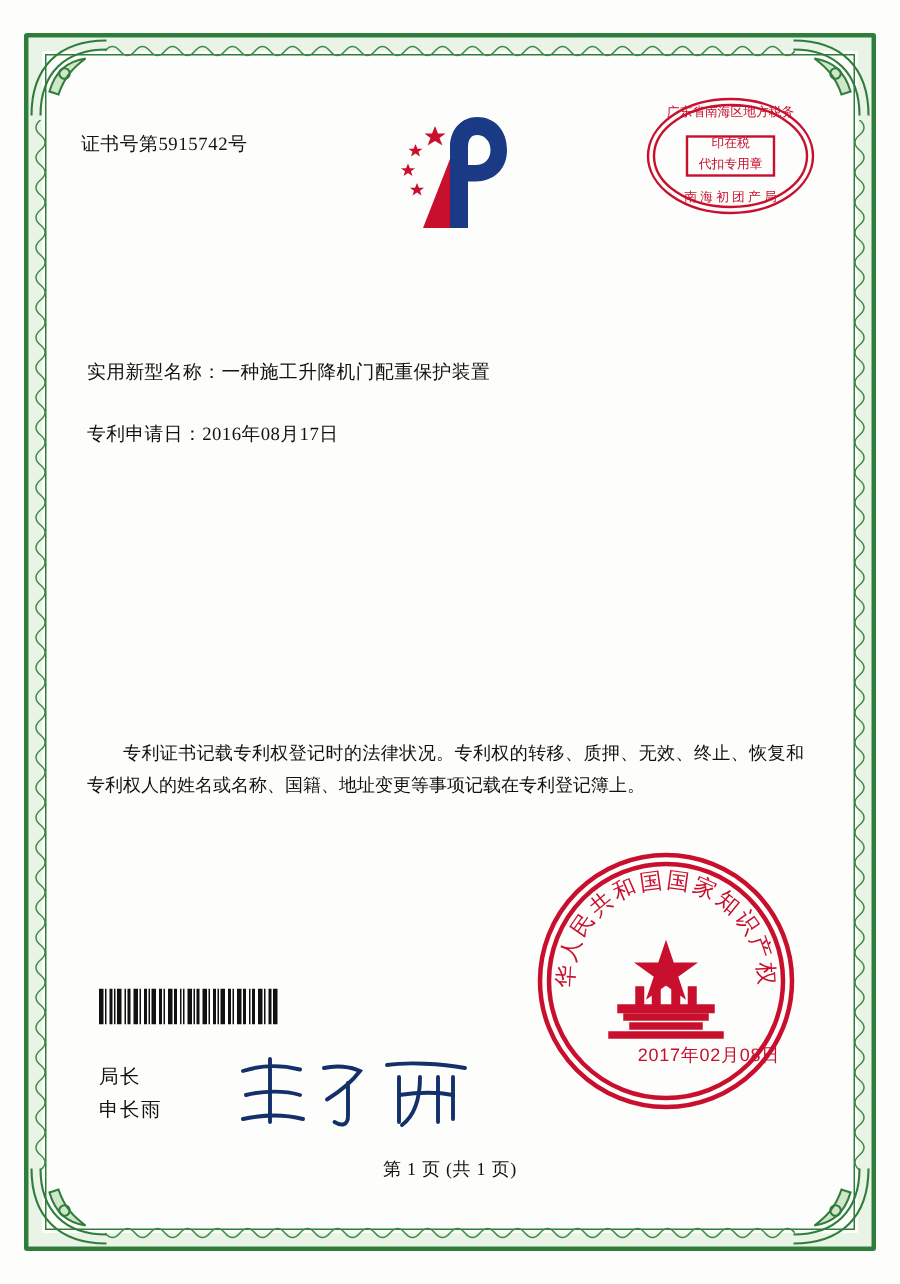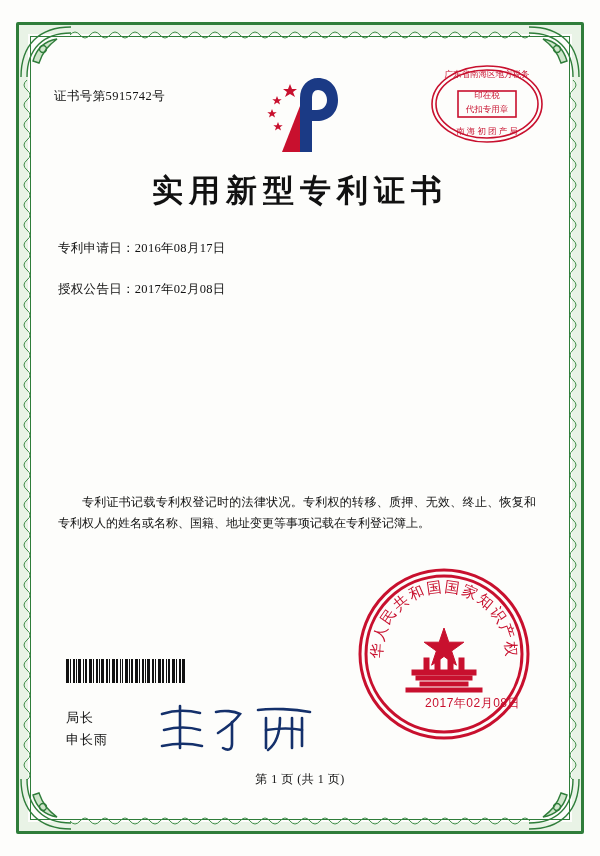--- a/index.html
+++ b/index.html
@@ -307,28 +307,27 @@
         </g>
         <g fill="#c8102e" font-family="Liberation Serif, serif" font-size="8.5">
           <text x="59" y="36" text-anchor="middle">印在税</text>
           <text x="59" y="50" text-anchor="middle">代扣专用章</text>
           <text x="59" y="15" text-anchor="middle">广东省南海区地方税务</text>
           <text x="59" y="72" text-anchor="middle">南 海 初 团 产 局</text>
         </g>
       </svg>
     </div>
 
-    <div class="title">实用新型专利证书</div>
 
     <div class="fields">
       <div class="field">
-        <span class="lbl">专利申请日：</span><span class="val">2016年08月17日</span>
+        <span class="lbl">实用新型名称：</span><span class="val">一种施工升降机门配重保护装置</span>
       </div>
       <div class="field">
-        <span class="lbl">授权公告日：</span><span class="val">2017年02月08日</span>
+        <span class="lbl">专利申请日：</span><span class="val">2016年08月17日</span>
       </div>
     </div>
 
     <div class="body-text">
       <p>专利证书记载专利权登记时的法律状况。专利权的转移、质押、无效、终止、恢复和专利权人的姓名或名称、国籍、地址变更等事项记载在专利登记簿上。</p>
     </div>
 
     <div class="barcode">
       <i style="width:3px"></i>
         <i style="width:1px;background:transparent"></i>

